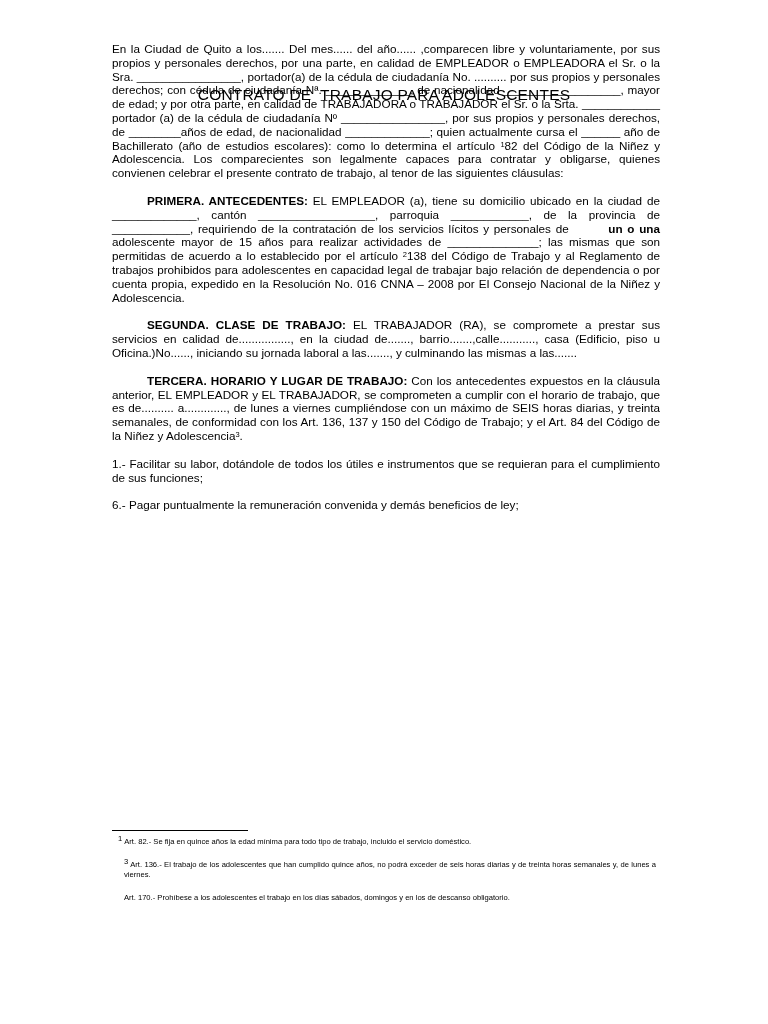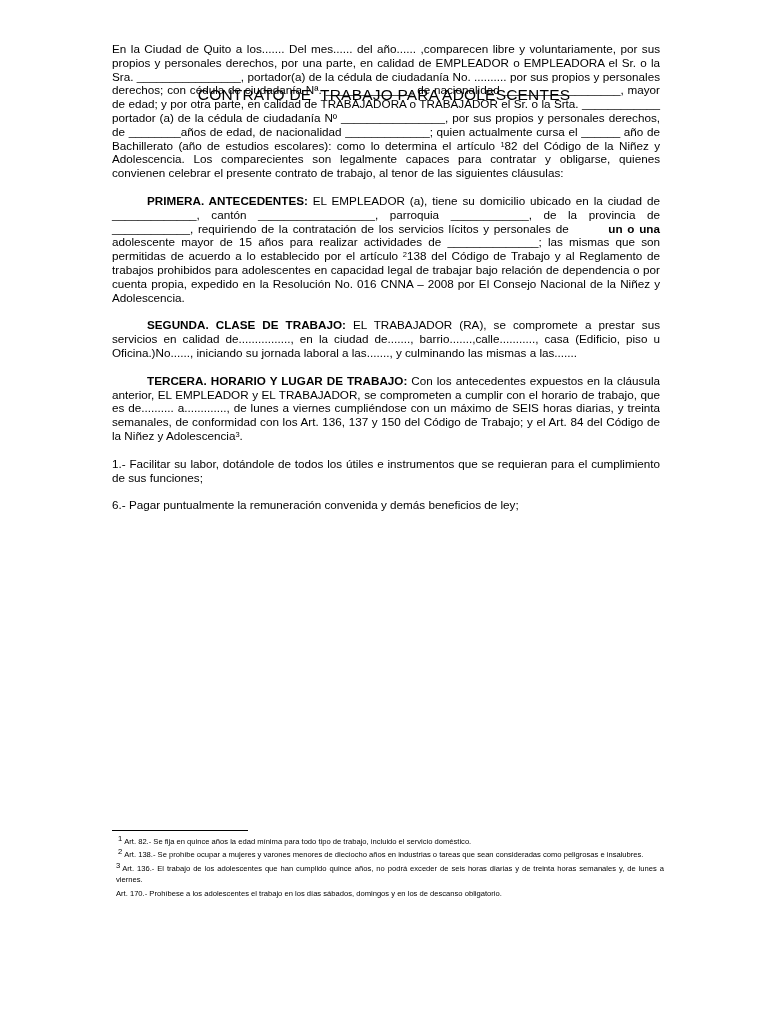--- a/index.html
+++ b/index.html
@@ -71,21 +71,21 @@
     text-justify: inter-word;
     margin: 0 0 2px 6px;
   }
   .fn .fnum {
     font-size: 7.6px;
     vertical-align: 3px;
     line-height: 0;
     margin-right: 2px;
   }
   .fn.tight {
-    margin: 4px;
+    margin: 12px;
   }
 </style>
 </head>
 <body>
 
 <div class="page">
 
   <h1 class="doc-title">CONTRATO DE  TRABAJO PARA ADOLESCENTES</h1>
 
   <div class="content">
@@ -113,23 +113,20 @@
 
   </div>
 
   <div class="footnotes">
     <div class="fn-rule"></div>
 
     <p class="fn">
       <span class="fnum">1</span><span>Art. 82.- Se fija en quince años la edad mínima para todo tipo de trabajo, incluido el servicio doméstico.</span>
     </p>
 
-    <p class="fn">
-      <span class="fnum">2</span><span>Art. 138.- Se prohíbe ocupar a mujeres y varones menores de dieciocho años en industrias o tareas que sean consideradas como peligrosas e insalubres.</span>
-    </p>
 
     <p class="fn tight">
       <span class="fnum">3</span><span>Art. 136.- El trabajo de los adolescentes que han cumplido quince años, no podrá exceder de seis horas diarias y de treinta horas semanales y, de lunes a viernes.</span>
     </p>
 
 
     <p class="fn tight">Art. 170.- Prohíbese a los adolescentes el trabajo en los días sábados, domingos y en los de descanso obligatorio.</p>
   </div>
 
 </div>

